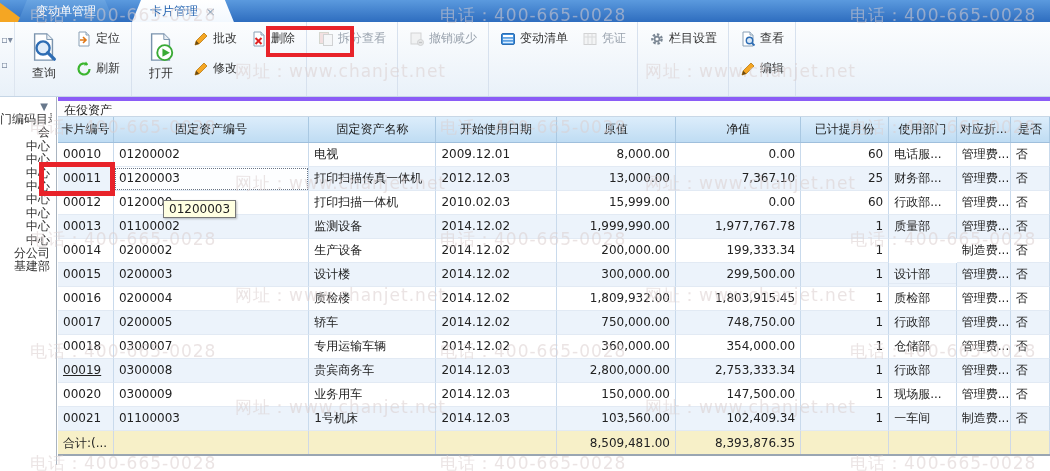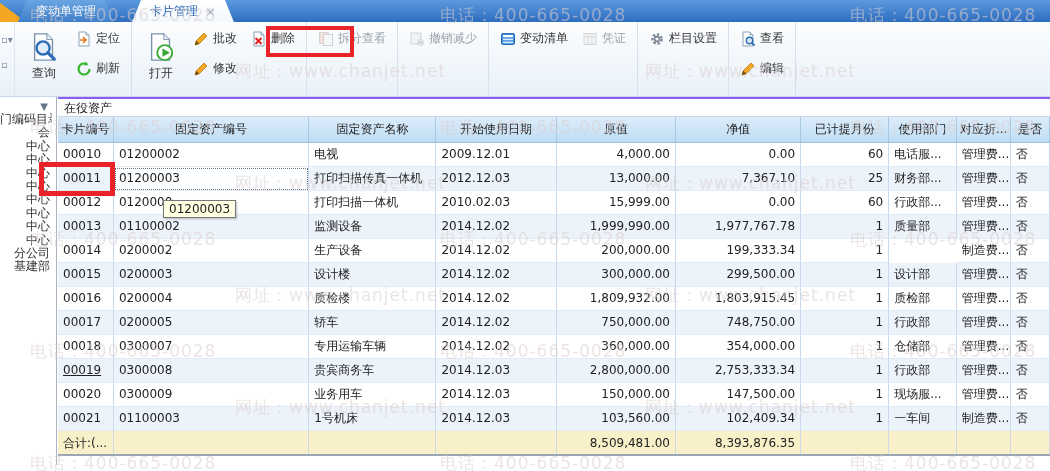--- a/index.html
+++ b/index.html
@@ -44,21 +44,21 @@
   .sidebar { position:absolute; left:0; top:97px; width:56px; height:374px;
     background:#fff; overflow:hidden; }
   .sb-caret { position:absolute; right:8px; top:4px; color:#68788c; font-size:10px; cursor:pointer; }
   .sb-items { position:absolute; left:0; top:16px; width:52px; }
   .sb-item { height:13.4px; line-height:13.4px; font-size:12px; color:#333;
     text-align:right; padding-right:2px; white-space:nowrap; overflow:hidden; cursor:pointer; }
   .splitter { position:absolute; left:56px; top:97px; width:1px; height:368px;
     background:#a9b4c0; cursor:col-resize; }
   .main { position:absolute; left:58px; top:97px; width:992px; height:374px; background:#fff; }
   .panel-title { height:20px; line-height:19px; padding-left:6px; background:#fdfdfe;
-    border-top:2px solid #8b5cf6; border-bottom:1px solid #c8d7e6; color:#222; }
+    border-top:4px solid #8b5cf6; border-bottom:1px solid #c8d7e6; color:#222; }
   
   .trow { display:flex; height:24px; }
   .trow .tc { border-right:1px solid #c9daec; border-bottom:1px solid #e2eaf4;
     padding:0 5px; line-height:23px; font-size:12px; white-space:nowrap; overflow:hidden; }
   .thead { display:flex; height:26px; background:linear-gradient(#dcedfb,#bfdcf3);
     border-bottom:1px solid #9fbfdc; }
   .thead .tc { border-right:1px solid #a9c8e2; border-bottom:0; line-height:25px;
     text-align:center; color:#1c1c1c; padding:0 3px; font-size:12px; white-space:nowrap; overflow:hidden; }
   .trow.alt { background:#ecf3fb; }
   .tc.num { text-align:right; }
@@ -308,21 +308,21 @@
           <div class="tc" style="width: 90px;">已计提月份</div>
           <div class="tc" style="width: 69px;">使用部门</div>
           <div class="tc" style="width: 55px;">对应折...</div>
           <div class="tc" style="width: 40px;">是否</div>
         </div>
         <div class="trow">
           <div class="tc" style="width: 57px;">00010</div>
           <div class="tc" style="width: 200px;">01200002</div>
           <div class="tc" style="width: 130px;">电视</div>
           <div class="tc" style="width: 123px;">2009.12.01</div>
-          <div class="tc num" style="width: 122px;">4,000.00</div>
+          <div class="tc num" style="width: 122px;">8,000.00</div>
           <div class="tc num" style="width: 128px;">0.00</div>
           <div class="tc num" style="width: 90px;">60</div>
           <div class="tc" style="width: 69px;">电话服...</div>
           <div class="tc" style="width: 55px;">管理费...</div>
           <div class="tc" style="width: 40px;">否</div>
         </div>
         <div class="trow alt">
           <div class="tc" style="width: 57px;">00011</div>
           <div class="tc sel" style="width: 200px;">01200003</div>
           <div class="tc" style="width: 130px;">打印扫描传真一体机</div>

